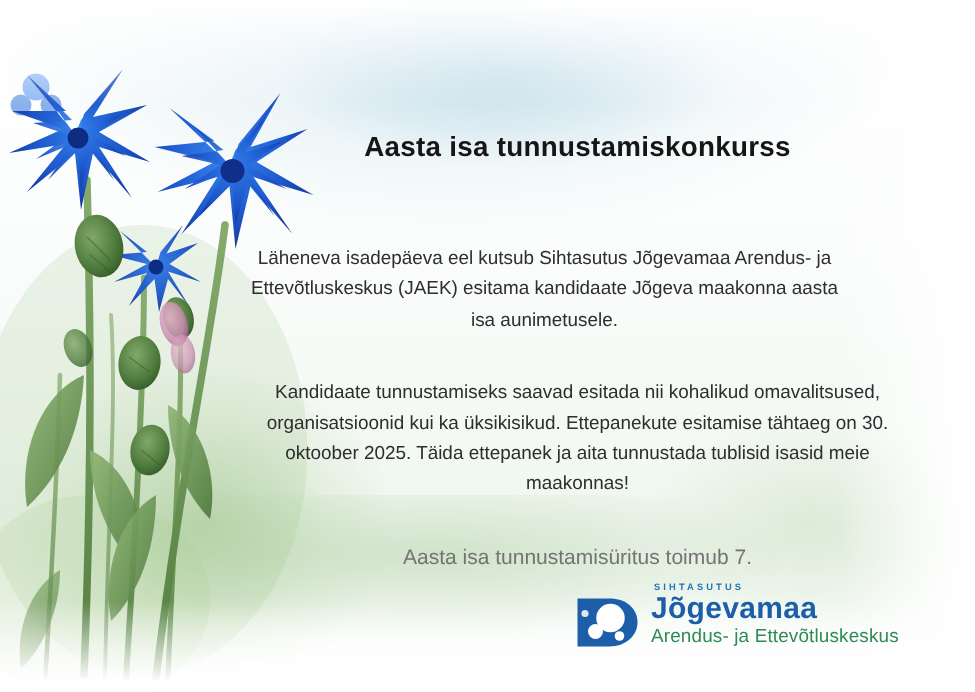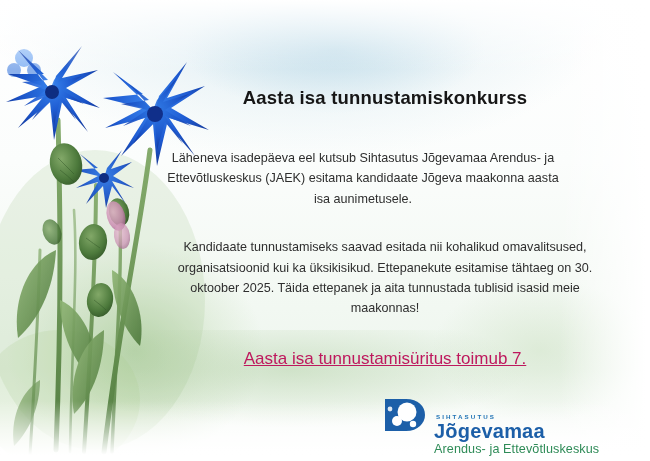--- a/index.html
+++ b/index.html
@@ -85,58 +85,56 @@
     top: 86px;
     width: 470px;
     text-align: center;
     color: #2b2b2b;
   }
   .headline {
     font-size: 18.5px;
     font-weight: bold;
     letter-spacing: 0.2px;
     color: #161616;
-    margin: 0 0 38px 0;
+    margin: 0 0 52px 0;
     line-height: 1.3;
   }
   .para {
     font-size: 12.6px;
     line-height: 1.62;
     color: #2e2e2e;
     margin: 0 auto 28px auto;
   }
   .para-1 { width: 400px; margin-left: 13px; }
   .para-2 { width: 430px; }
   .closing {
-    font-size: 17px;
+    font-size: 14px;
     line-height: 1.45;
-    color: #be185d;
+    color: #737373;
     width: 420px;
     margin: 6px auto 0 auto;
-    text-decoration: underline;
   }
 
   
   .logo {
     position: absolute;
     left: 382px;
     top: 388px;
     width: 250px;
     height: 58px;
   }
   .logo-mark {
     position: absolute;
     left: 0; top: 5px;
     width: 46px; height: 44px;
   }
   .logo-text {
     position: absolute;
     left: 52px; top: 0px;
     width: 200px;
-    margin-top: 25px;
   }
   .logo-kicker {
     font-size: 6.2px;
     letter-spacing: 2.1px;
     color: #1f72b5;
     font-weight: bold;
     margin: 0 0 1px 2px;
   }
   .logo-main {
     font-size: 20px;

